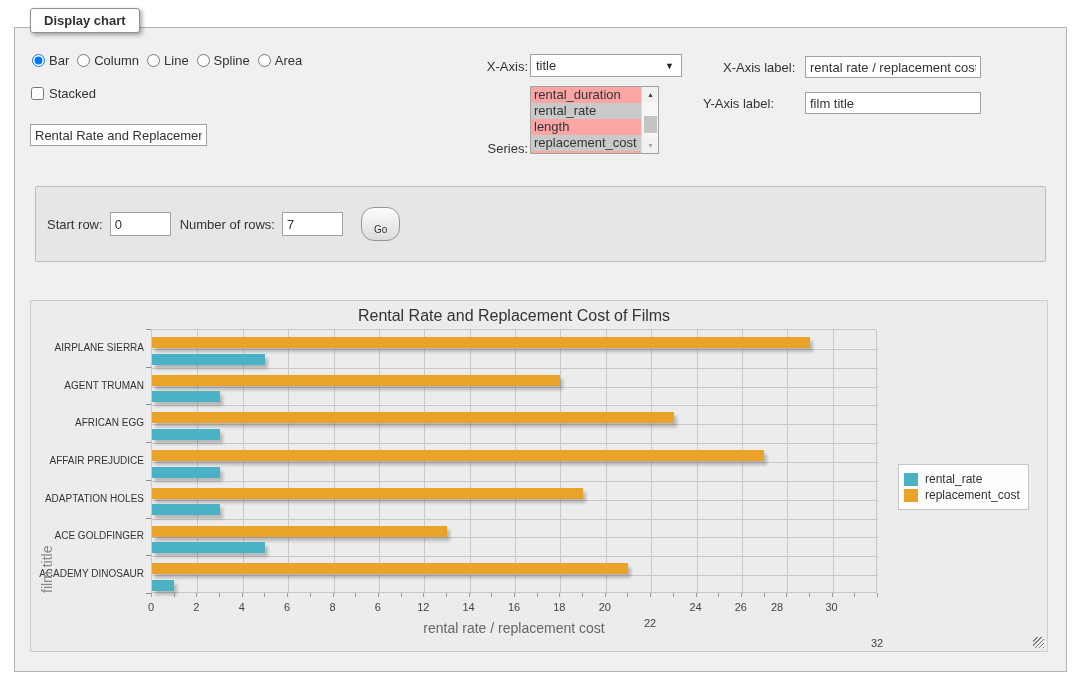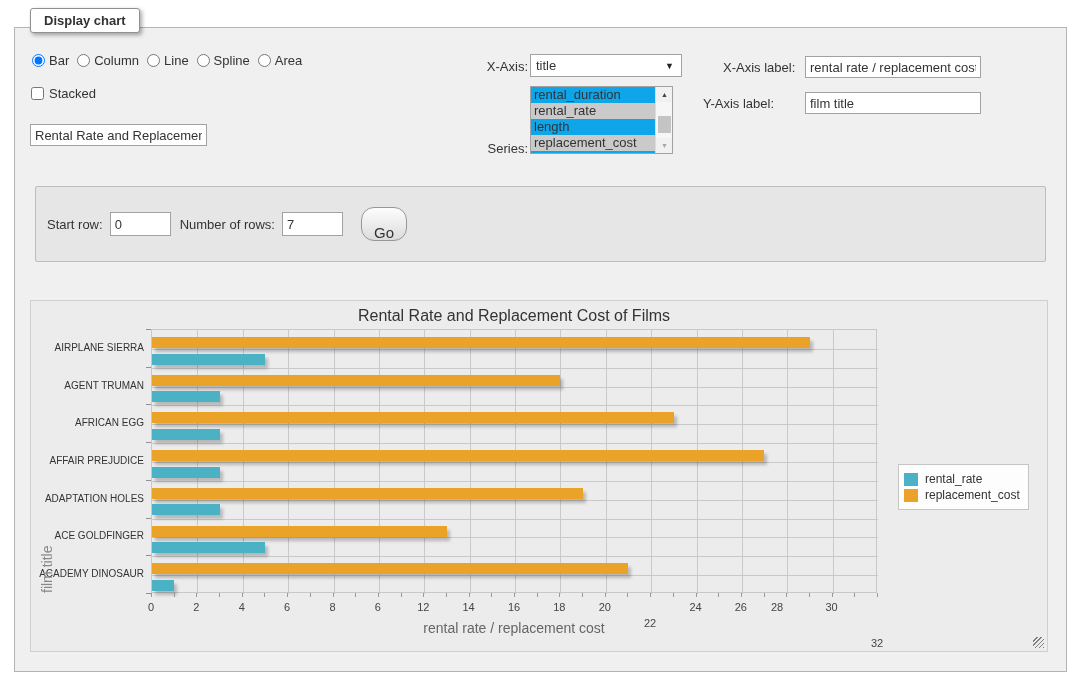--- a/index.html
+++ b/index.html
@@ -26,39 +26,39 @@
   .title-input { position:absolute; left:15px; top:96px; width:177px; }
   .lbl { position:absolute; font-size:13px; color:#333; white-space:nowrap; }
   .lbl-right { text-align:right; }
 
   .sel { position:absolute; left:515px; top:26px; width:152px; height:23px; background:#fff;
          border:1px solid #a2a2a2; font-size:13px; display:flex; align-items:center;
          padding:0 5px; cursor:default; }
   .sel .val { flex:1; }
   .sel-arrow { font-size:9px; color:#222; margin-right:2px; }
 
-  .mlist { position:absolute; left:515px; top:58px; width:143px; height:68px; background:#0ea5e9;
+  .mlist { position:absolute; left:515px; top:58px; width:129px; height:68px; background:#fca5a5;
            border:1px solid #a2a2a2; overflow:hidden; }
   .mopt { font-size:13px; height:16px; line-height:16px; padding:0 3px; white-space:nowrap; }
   .mopt.selected { background:#cacaca; }
   .sb { position:absolute; right:0; top:0; width:17px; height:66px; background:#f6f6f6;
         border-left:1px solid #dcdcdc; }
   .sb-btn { position:absolute; left:0; width:17px; height:15px; background:#f1f1f1;
             text-align:center; font-size:7px; line-height:15px; }
   .sb-btn.up { top:0; color:#404040; }
   .sb-btn.down { bottom:0; color:#a8a8a8; }
   .sb-thumb { position:absolute; left:2px; top:29px; width:13px; height:17px; background:#c4c4c4; }
 
   
   .rowbox { position:absolute; left:20px; top:158px; width:1011px; height:76px;
             background:#e6e6e6; border:1px solid #bdbdbd; border-radius:2px;
             display:flex; align-items:center; padding:0 11px; font-size:13px; }
   .rowbox .txt { width:61px; height:24px; }
   .rowbox .spacer-s { width:7px; } .rowbox .spacer-m { width:9px; } .rowbox .spacer-l { width:18px; }
-  .pill-btn { height:26px; padding:16px 12px; font-size:15px; color:#333;
+  .pill-btn { height:26px; padding:16px 12px; font-size:10px; color:#333;
               border:1px solid #979797; border-radius:13px;
               background:linear-gradient(#fdfdfd,#dcdcdc);
               font-family:"Liberation Sans",sans-serif; cursor:default; }
 
   
   .chartbox { position:absolute; left:15px; top:272px; width:1018px; height:352px;
               background:#ececec; border:1px solid #cfcfcf; }
   .chart-title { position:absolute; text-align:center; font-size:16px; color:#333; }
   .plot { position:absolute; border:1px solid #c8c8c8; }
   .vgrid { position:absolute; top:0; width:1px; background:#c9c9c9; }

